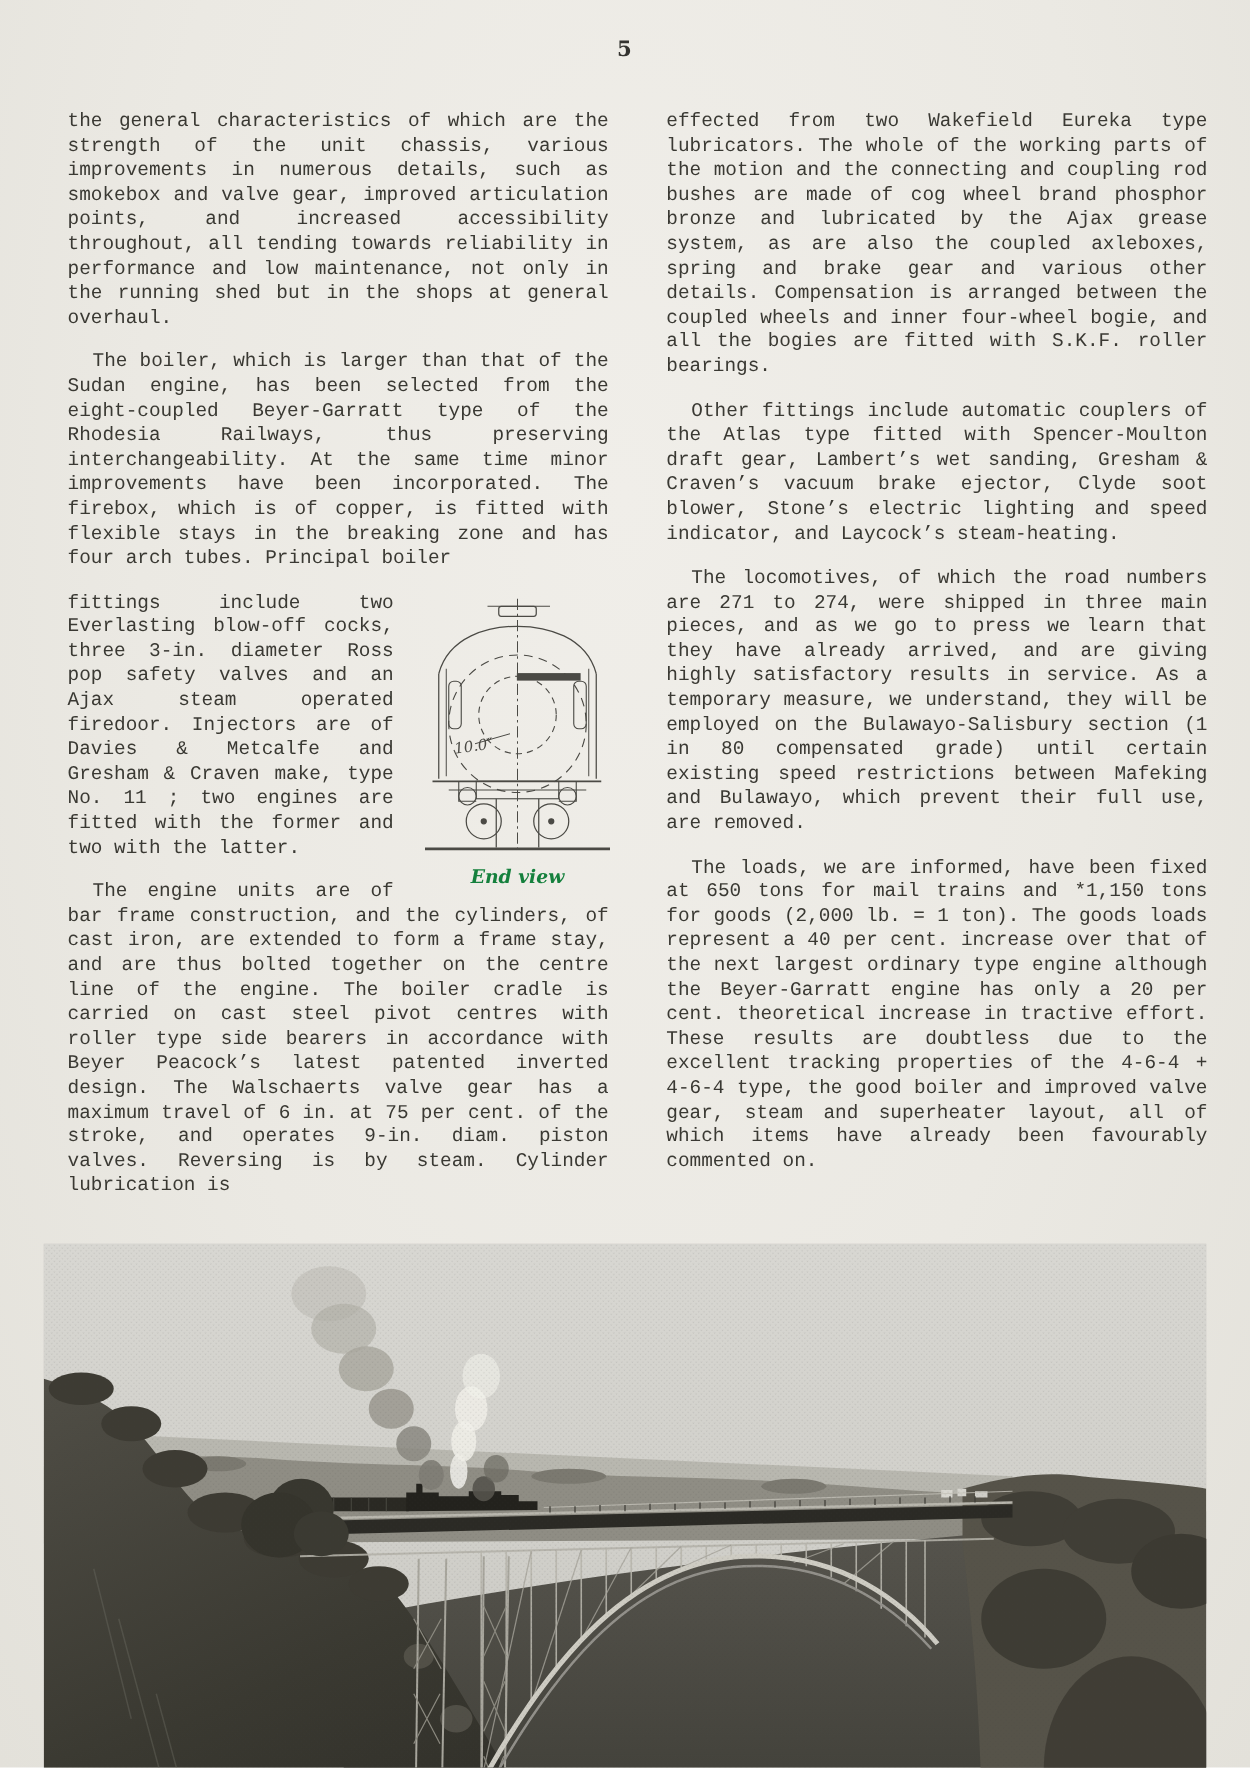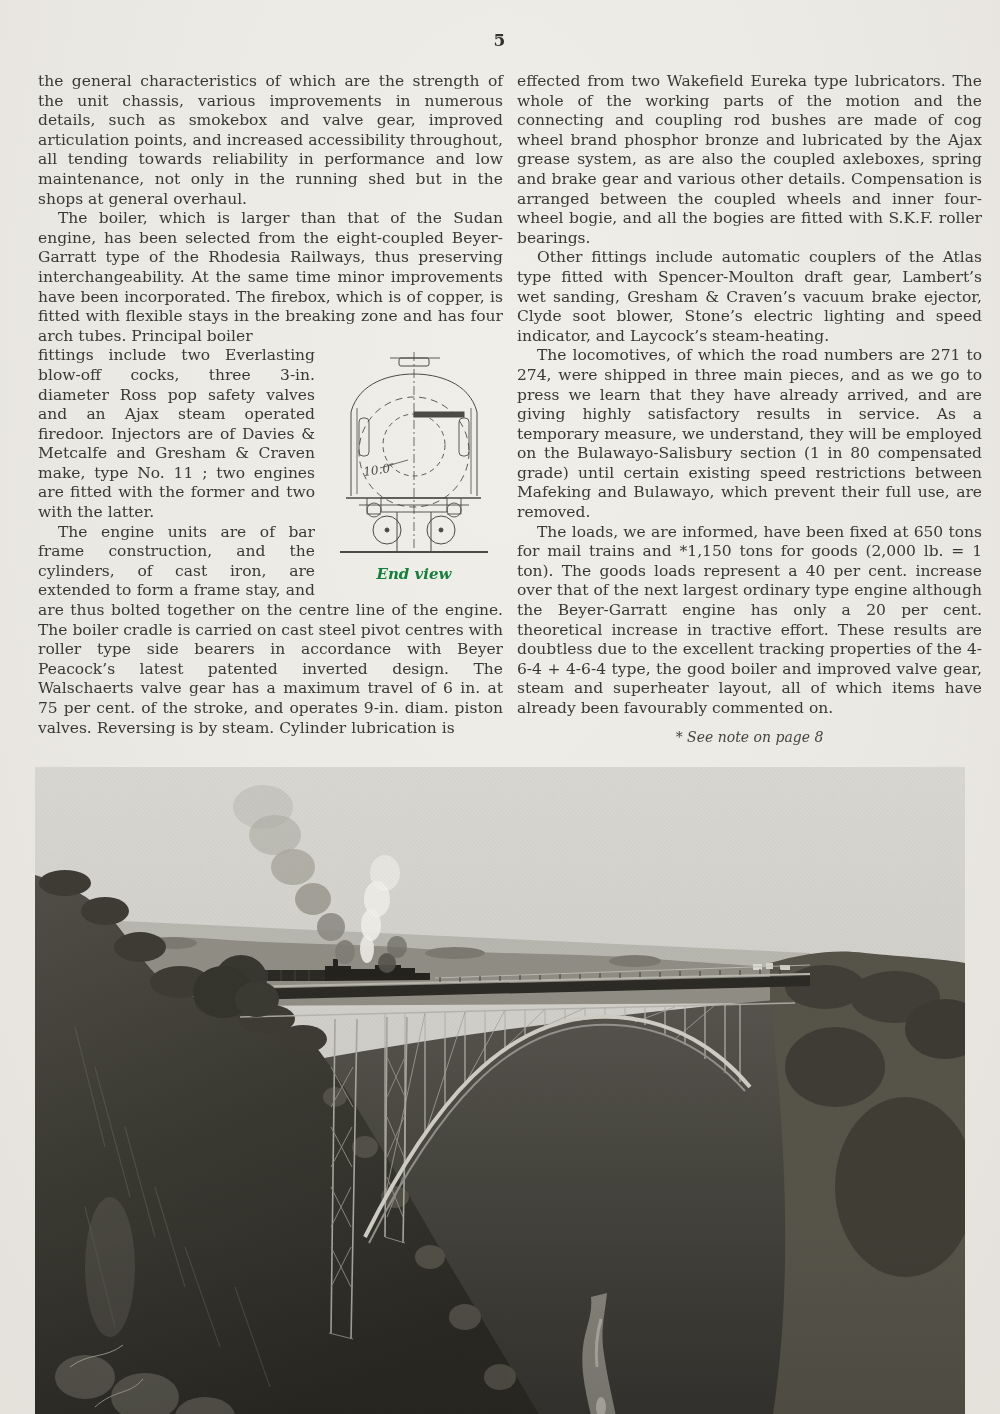--- a/index.html
+++ b/index.html
@@ -14,21 +14,21 @@
     text-align:center;padding-top:30px;
     font-size:17px;font-weight:bold;letter-spacing:1px;color:#343330;
   }
   .cols{
     display:flex;gap:14px;margin:22px 18px 0 38px;
   }
   .col{
     width:468px;font-size:15.5px;line-height:19.6px;
     text-align:justify;color:#3a3933;
   }
-  .col p{margin:0;text-indent:20px;}
+  .col p{margin:16px;text-indent:20px;font-family:Liberation Mono, monospace;}
   .col p.cont{text-indent:0;}
   .fig{
     float:right;width:178px;margin:2px 0 4px 10px;text-align:center;
   }
   .fig svg{display:block;margin:0 auto;}
   .figcap{
     font-style:italic;font-weight:bold;font-size:15px;margin-top:5px;color:#15803d;
   }
   .footnote{
     font-style:italic;font-size:14px;text-align:center;margin-top:9px;color:#45443e;
@@ -85,21 +85,20 @@
 
     <p class="cont">fittings include two Everlasting blow-off cocks, three 3-in. diameter Ross pop safety valves and an Ajax steam operated firedoor.  Injectors are of Davies &amp; Metcalfe and Gresham &amp; Craven make, type No. 11 ; two engines are fitted with the former and two with the latter.</p>
     <p>The engine units are of bar frame construction, and the cylinders, of cast iron, are extended to form a frame stay, and are thus bolted together on the centre line of the engine.  The boiler cradle is carried on cast steel pivot centres with roller type side bearers in accordance with Beyer Peacock’s latest patented inverted design.  The Walschaerts valve gear has a maximum travel of 6 in. at 75 per cent. of the stroke, and operates 9-in. diam. piston valves.  Reversing is by steam.  Cylinder lubrication is</p>
   </div>
 
   <div class="col">
     <p class="cont">effected from two Wakefield Eureka type lubricators.  The whole of the working parts of the motion and the connecting and coupling rod bushes are made of cog wheel brand phosphor bronze and lubricated by the Ajax grease system, as are also the coupled axleboxes, spring and brake gear and various other details.  Compensation is arranged between the coupled wheels and inner four-wheel bogie, and all the bogies are fitted with S.K.F. roller bearings.</p>
     <p>Other fittings include automatic couplers of the Atlas type fitted with Spencer-Moulton draft gear, Lambert’s wet sanding, Gresham &amp; Craven’s vacuum brake ejector, Clyde soot blower, Stone’s electric lighting and speed indicator, and Laycock’s steam-heating.</p>
     <p>The locomotives, of which the road numbers are 271 to 274, were shipped in three main pieces, and as we go to press we learn that they have already arrived, and are giving highly satisfactory results in service.  As a temporary measure, we understand, they will be employed on the Bulawayo-Salisbury section (1 in 80 compensated grade) until certain existing speed restrictions between Mafeking and Bulawayo, which prevent their full use, are removed.</p>
     <p>The loads, we are informed, have been fixed at 650 tons for mail trains and *1,150 tons for goods (2,000 lb. = 1 ton). The goods loads represent a 40 per cent. increase over that of the next largest ordinary type engine although the Beyer-Garratt engine has only a 20 per cent. theoretical increase in tractive effort.  These results are doubtless due to the excellent tracking properties of the 4-6-4 + 4-6-4 type, the good boiler and improved valve gear, steam and superheater layout, all of which items have already been favourably commented on.</p>
-    <div class="footnote">* See note on page 8</div>
   </div>
 
 </div>
 
 <div class="photo">
   <svg width="930" height="666" viewBox="0 0 930 666">
     <defs>
       <linearGradient id="skyG" x1="0" y1="0" x2="0" y2="1">
         <stop offset="0" stop-color="#d8d7d2"></stop>
           <stop offset="0.6" stop-color="#cbcac4"></stop>

